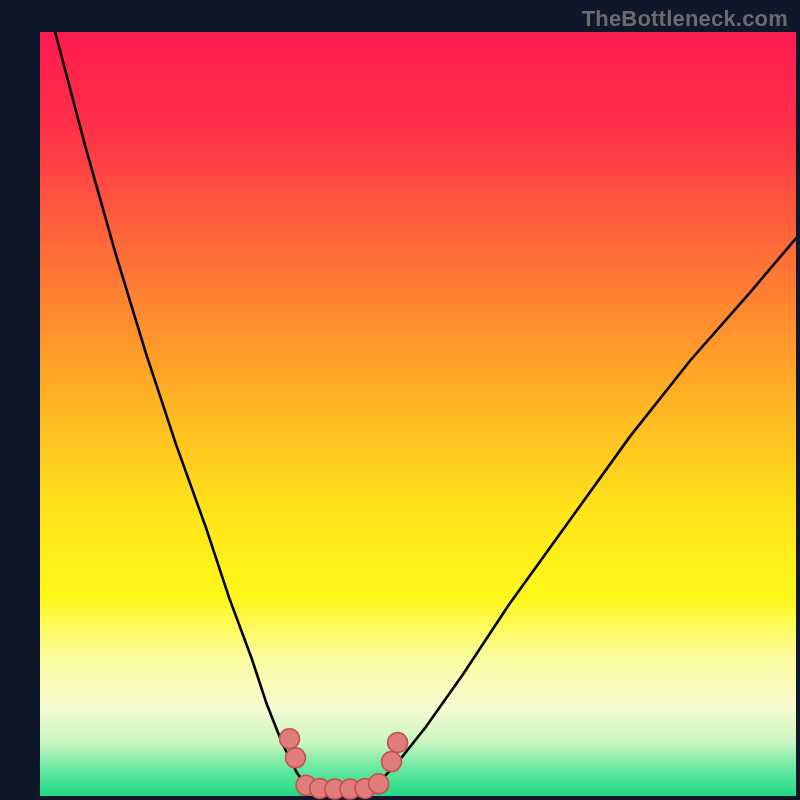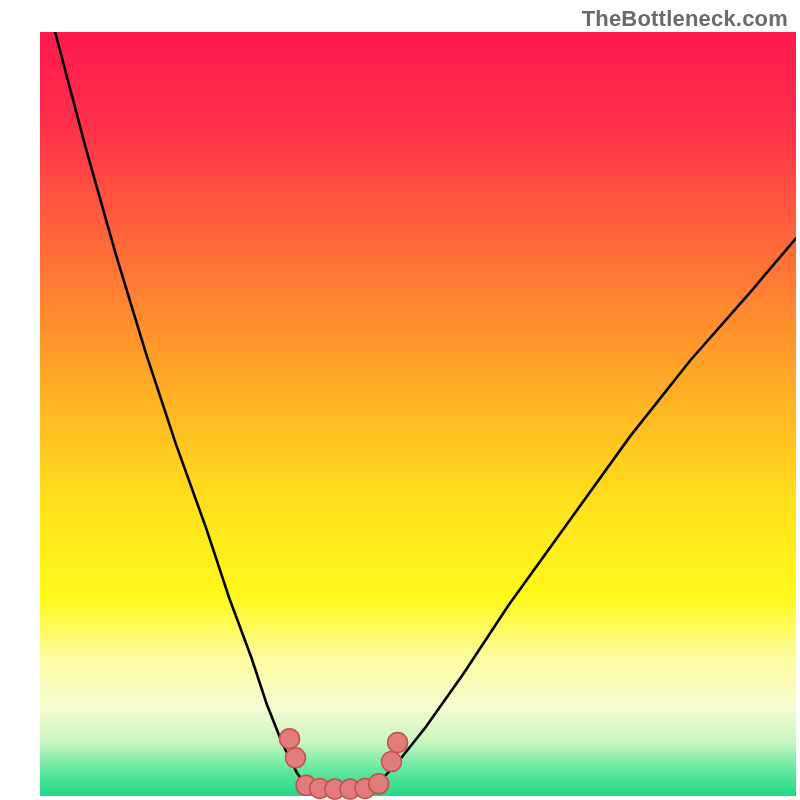--- a/index.html
+++ b/index.html
@@ -9,21 +9,21 @@
     height: 800px;
     background: #000;
     overflow: hidden;
   }
   .frame {
     position: absolute;
     top: 0;
     left: 0;
     width: 800px;
     height: 800px;
-    background: #ffffff;
+    background: #0f172a;
   }
   .watermark {
     position: absolute;
     top: 6px;
     right: 12px;
     font-family: Arial, Helvetica, sans-serif;
     font-size: 22px;
     font-weight: 600;
     color: #6b6b6b;
     letter-spacing: 0.2px;

